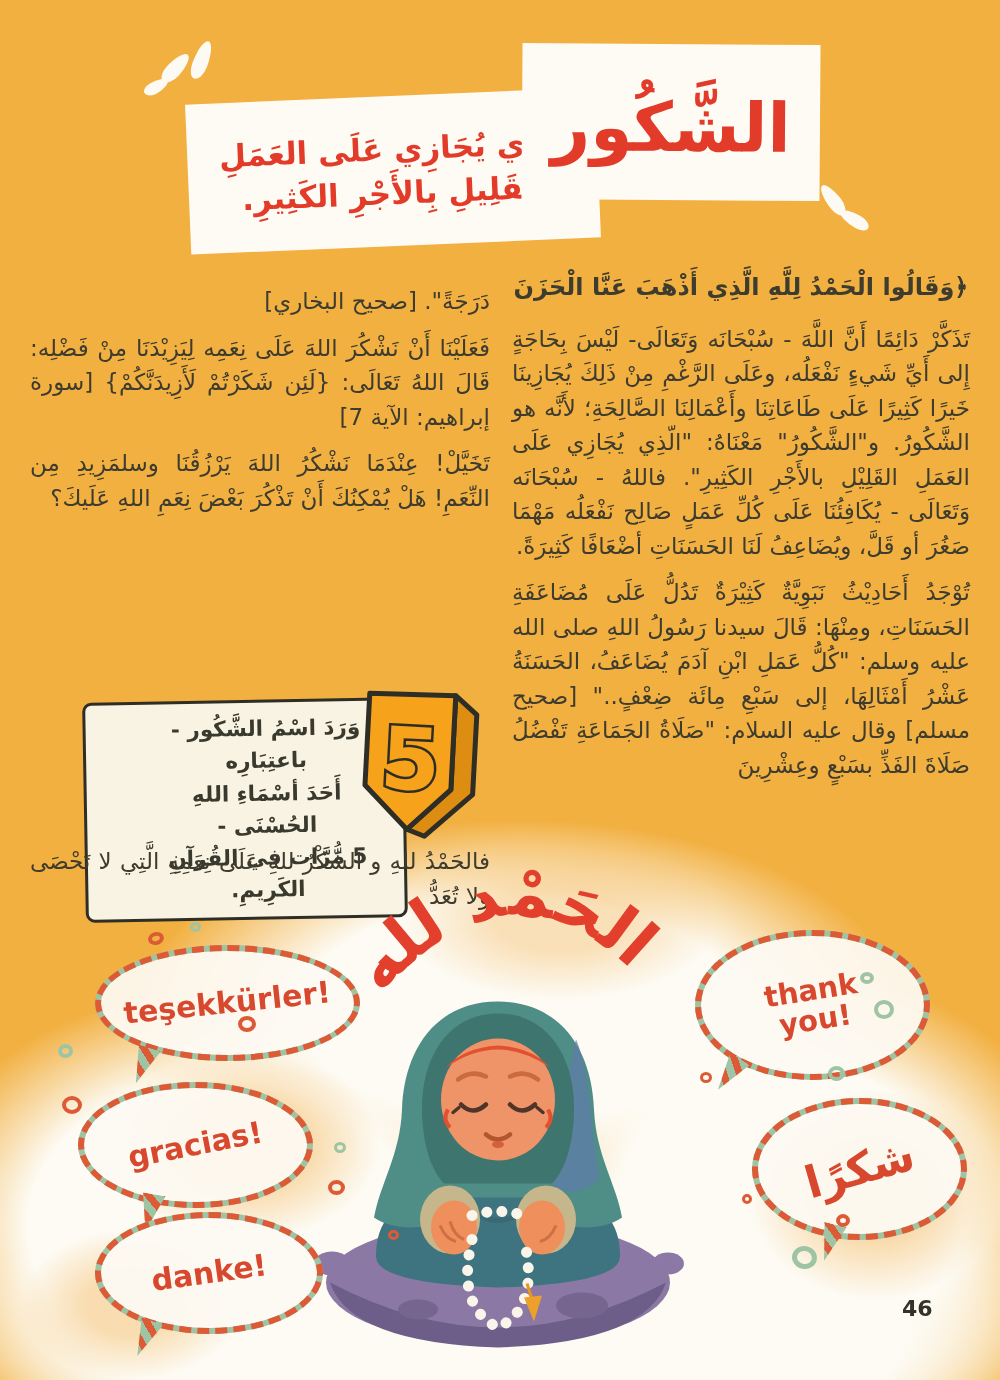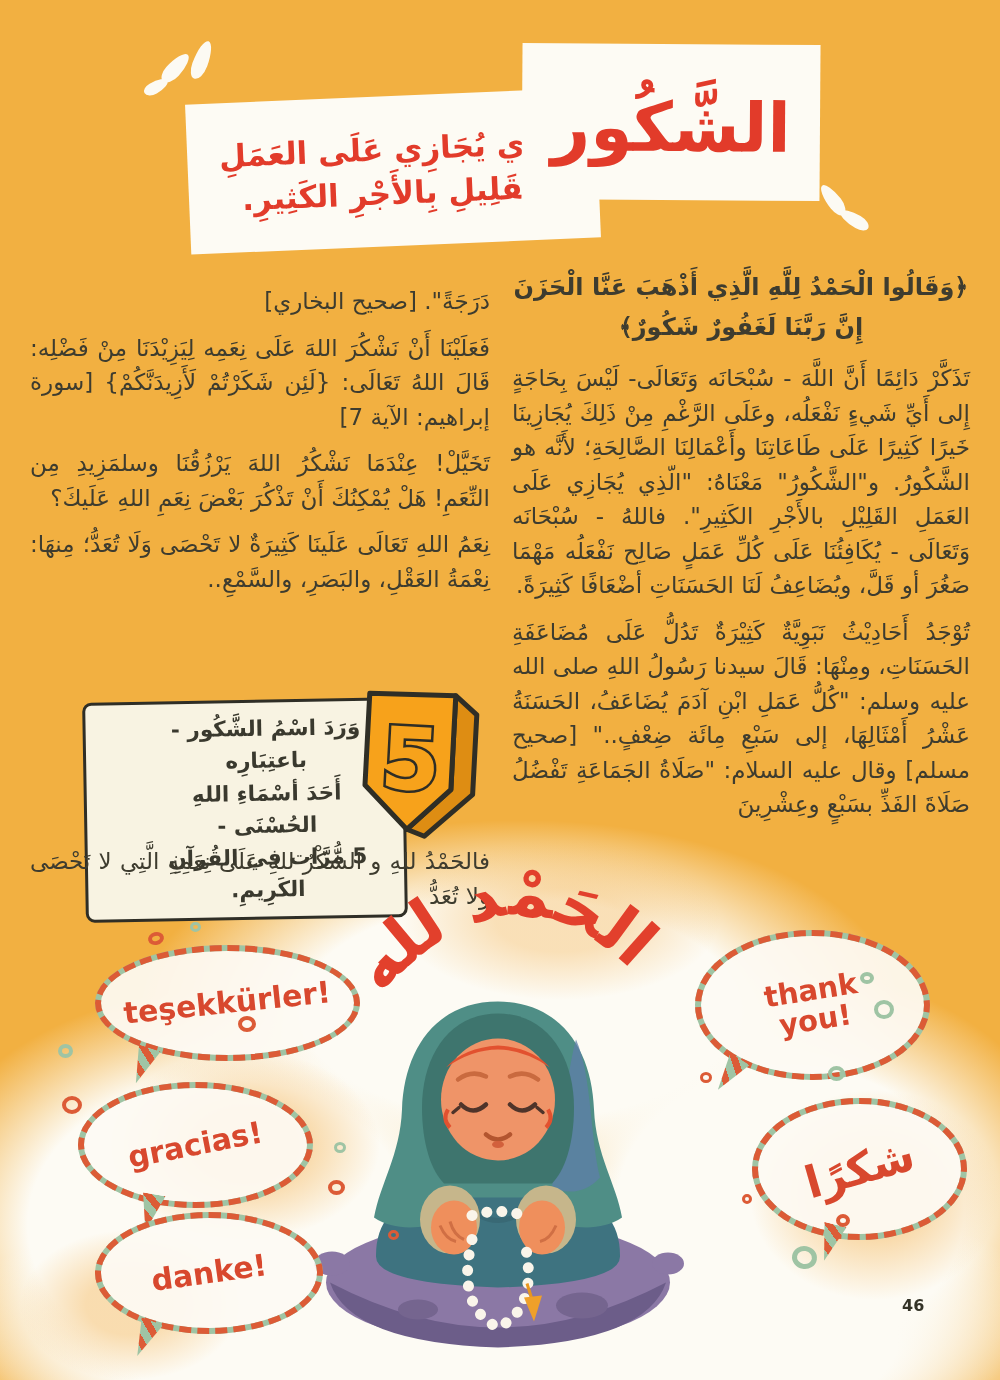--- a/index.html
+++ b/index.html
@@ -45,21 +45,21 @@
   
   .bubble { position:absolute; border:6px solid #9FC4A4; border-radius:50%;
     background:rgba(253,250,243,.93); display:flex; align-items:center; justify-content:center; }
   .bubble::before { content:""; position:absolute; inset:-6px; border:6px dashed #DC5B36; border-radius:50%; }
   .bubble-text { color:#D8482E; font-weight:bold; text-align:center; line-height:1.05; }
   .tail { position:absolute; width:30px; height:38px;
     background:repeating-linear-gradient(40deg,#DC5B36 0 7px,#9FC4A4 7px 15px);
     clip-path:polygon(12% 0,88% 0,42% 100%); }
   .ring { position:absolute; border-radius:50%; background:transparent; }
 
-  .page-number { position:absolute; left:902px; top:1296px; color:#343327; font-size:16px; font-weight:bold; }
+  .page-number { position:absolute; left:902px; top:1296px; color:#343327; font-size:22px; font-weight:bold; }
 </style>
 </head>
 <body>
 
 <div class="page">
 
   <div class="blob" style="left:140px;top:820px;width:760px;height:380px;background:radial-gradient(closest-side,#FDFBF4 58%,rgba(253,251,244,0) 100%);"></div>
   <div class="blob" style="left:-90px;top:990px;width:620px;height:470px;background:radial-gradient(closest-side,#FDFBF4 62%,rgba(253,251,244,0) 100%);"></div>
   <div class="blob" style="left:500px;top:970px;width:580px;height:480px;background:radial-gradient(closest-side,#FDFBF4 60%,rgba(253,251,244,0) 100%);"></div>
   <div class="blob" style="left:-60px;top:1160px;width:1140px;height:360px;background:radial-gradient(closest-side,#FDFBF4 68%,rgba(253,251,244,0) 100%);"></div>
@@ -78,31 +78,29 @@
 
   <div class="petal" style="left:168px;top:50px;width:15px;height:36px;transform:rotate(42deg);"></div>
   <div class="petal" style="left:194px;top:40px;width:15px;height:40px;transform:rotate(20deg);"></div>
   <div class="petal" style="left:150px;top:74px;width:12px;height:26px;transform:rotate(60deg);"></div>
   <div class="petal" style="left:826px;top:182px;width:14px;height:36px;transform:rotate(-38deg);"></div>
   <div class="petal" style="left:848px;top:204px;width:13px;height:32px;transform:rotate(-60deg);"></div>
 
   <div class="col right-col">
     <div class="verse">
       <div>﴿وَقَالُوا الْحَمْدُ لِلَّهِ الَّذِي أَذْهَبَ عَنَّا الْحَزَنَ</div>
-      <div>إِنَّ رَبَّنَا لَغَفُورٌ شَكُورٌ﴾</div>
     </div>
     <p>تَذَكَّرْ دَائِمًا أَنَّ اللَّهَ - سُبْحَانَه وَتَعَالَى- لَيْسَ بِحَاجَةٍ إِلى أَيِّ شَيءٍ نَفْعَلُه، وعَلَى الرَّغْمِ مِنْ ذَلِكَ يُجَازِينَا خَيرًا كَثِيرًا عَلَى طَاعَاتِنَا وأَعْمَالِنَا الصَّالِحَةِ؛ لأَنَّه هو الشَّكُورُ. و"الشَّكُورُ" مَعْنَاهُ: "الّذِي يُجَازِي عَلَى العَمَلِ القَلِيْلِ بالأَجْرِ الكَثِيرِ". فاللهُ - سُبْحَانَه وَتَعَالَى - يُكَافِئُنَا عَلَى كُلِّ عَمَلٍ صَالِح نَفْعَلُه مَهْمَا صَغُرَ أو قَلَّ، ويُضَاعِفُ لَنَا الحَسَنَاتِ أضْعَافًا كَثِيرَةً.</p>
     <p>تُوْجَدُ أَحَادِيْثُ نَبَوِيَّةٌ كَثِيْرَةٌ تَدُلُّ عَلَى مُضَاعَفَةِ الحَسَنَاتِ، ومِنْهَا: قَالَ سيدنا رَسُولُ اللهِ صلى الله عليه وسلم: "كُلُّ عَمَلِ ابْنِ آدَمَ يُضَاعَفُ، الحَسَنَةُ عَشْرُ أَمْثَالِهَا، إلى سَبْعِ مِائَة ضِعْفٍ.." [صحيح مسلم] وقال عليه السلام: "صَلَاةُ الجَمَاعَةِ تَفْضُلُ صَلَاةَ الفَذِّ بسَبْعٍ وعِشْرِينَ</p>
   </div>
 
   <div class="col left-col">
     <p>دَرَجَةً". [صحيح البخاري]</p>
     <p>فَعَلَيْنَا أَنْ نَشْكُرَ اللهَ عَلَى نِعَمِه لِيَزِيْدَنَا مِنْ فَضْلِه: قَالَ اللهُ تَعَالَى: {لَئِن شَكَرْتُمْ لَأَزِيدَنَّكُمْ} [سورة إبراهيم: الآية 7]</p>
     <p>تَخَيَّلْ! عِنْدَمَا نَشْكُرُ اللهَ يَرْزُقُنَا وسلمَزِيدِ مِن النِّعَمِ! هَلْ يُمْكِنُكَ أَنْ تَذْكُرَ بَعْضَ نِعَمِ اللهِ عَلَيكَ؟</p>
-    <p>نِعَمُ اللهِ تَعَالَى عَلَينَا كَثِيرَةٌ لا تَحْصَى وَلَا تُعَدُّ؛ مِنهَا: نِعْمَةُ العَقْلِ، والبَصَرِ، والسَّمْعِ..</p>
   </div>
 
   <div class="badge-box">
     <div class="badge-line">وَرَدَ اسْمُ الشَّكُور - باعتِبَارِه</div>
     <div class="badge-line">أَحَدَ أسْمَاءِ اللهِ الحُسْنَى -</div>
     <div class="badge-line">5 مَرَّات فِي القُرآنِ الكَرِيمِ.</div>
   </div>
   <svg class="badge-shield" viewBox="0 0 140 170" xmlns="http://www.w3.org/2000/svg">
     <path d="M100 12 L122 30 L122 110 L76 154 L58 148 L100 106 Z" fill="#DE8D13" stroke="#2F2E26" stroke-width="5" stroke-linejoin="round"></path>
     <path d="M14 14 L100 12 L100 106 L58 148 L14 106 Z" fill="#F7A21B" stroke="#2F2E26" stroke-width="5" stroke-linejoin="round"></path>

